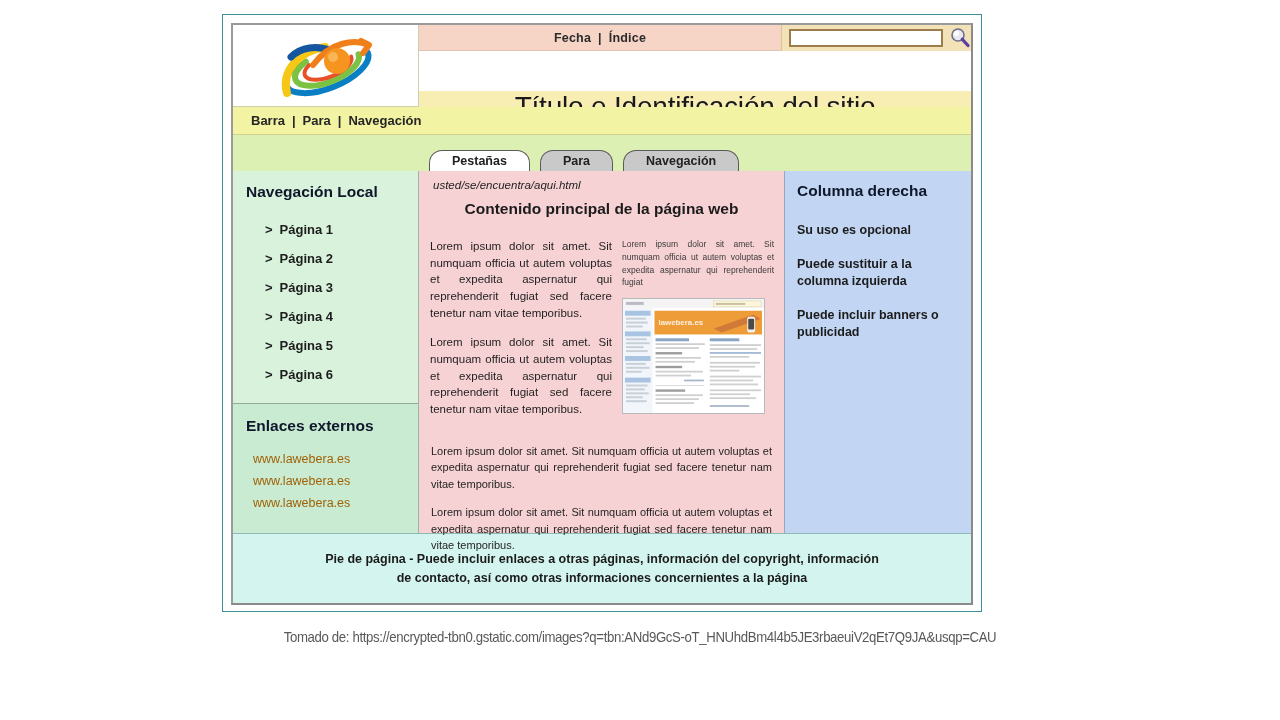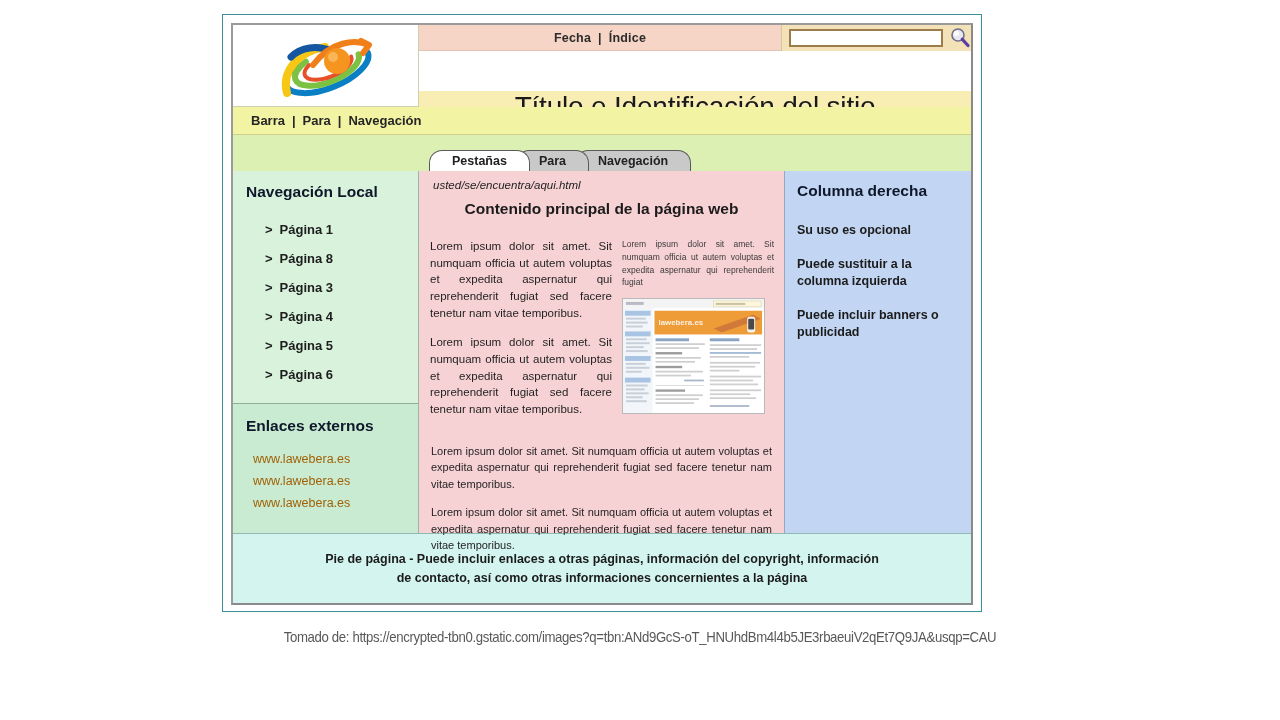--- a/index.html
+++ b/index.html
@@ -99,20 +99,21 @@
   }
   .nav-bar .sep { margin: 0 7px; font-weight: 700; }
 
   
   .tabs-strip {
     height: 36px; flex: 0 0 36px;
     background: #dcf0b4;
     position: relative;
     display: flex; align-items: flex-end;
     padding-left: 196px;
+    gap: 24px;
   }
   .tab {
     height: 21px;
     margin-right: -14px;
     padding: 0 22px 0 22px;
     border: 1px solid #5a5a5a;
     border-bottom: none;
     border-radius: 13px 13px 0 0;
     display: flex; align-items: center; justify-content: center;
     font-size: 12.5px; font-weight: 700; color: #222;
@@ -335,21 +336,21 @@
 
           <div class="panel-localnav">
             <div class="panel-title">Navegación Local</div>
 
             <div class="navlink">
               <span class="chev">&gt;</span>
               <span>Página 1</span>
             </div>
             <div class="navlink">
               <span class="chev">&gt;</span>
-              <span>Página 8</span>
+              <span>Página 2</span>
             </div>
             <div class="navlink">
               <span class="chev">&gt;</span>
               <span>Página 3</span>
             </div>
             <div class="navlink">
               <span class="chev">&gt;</span>
               <span>Página 4</span>
             </div>
             <div class="navlink">

